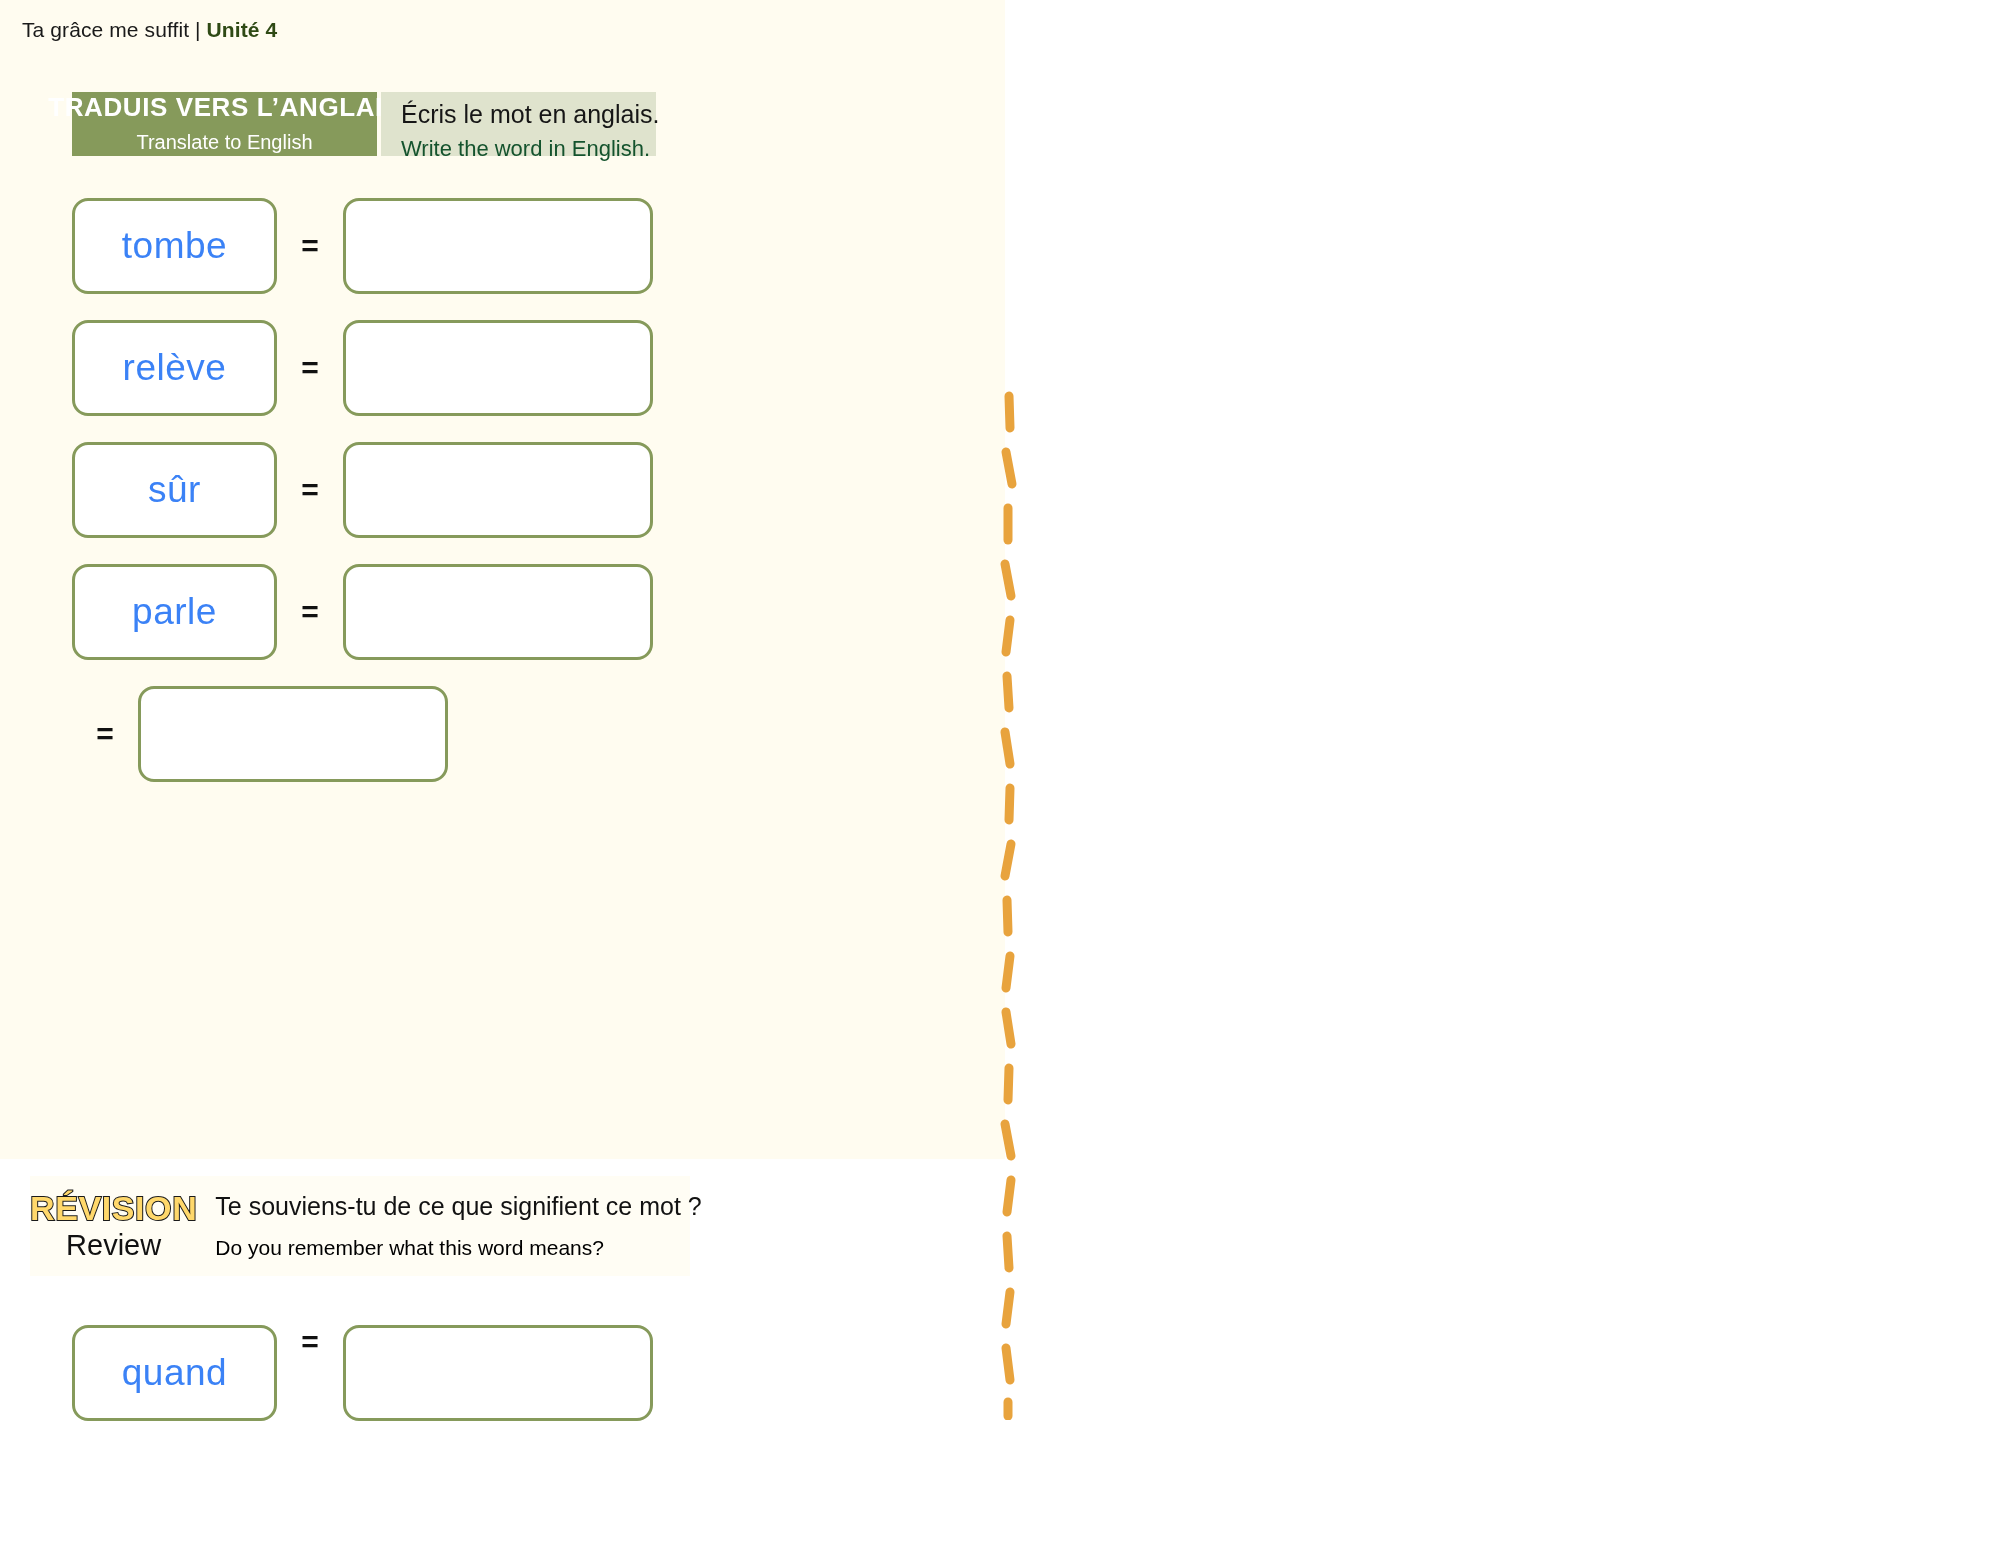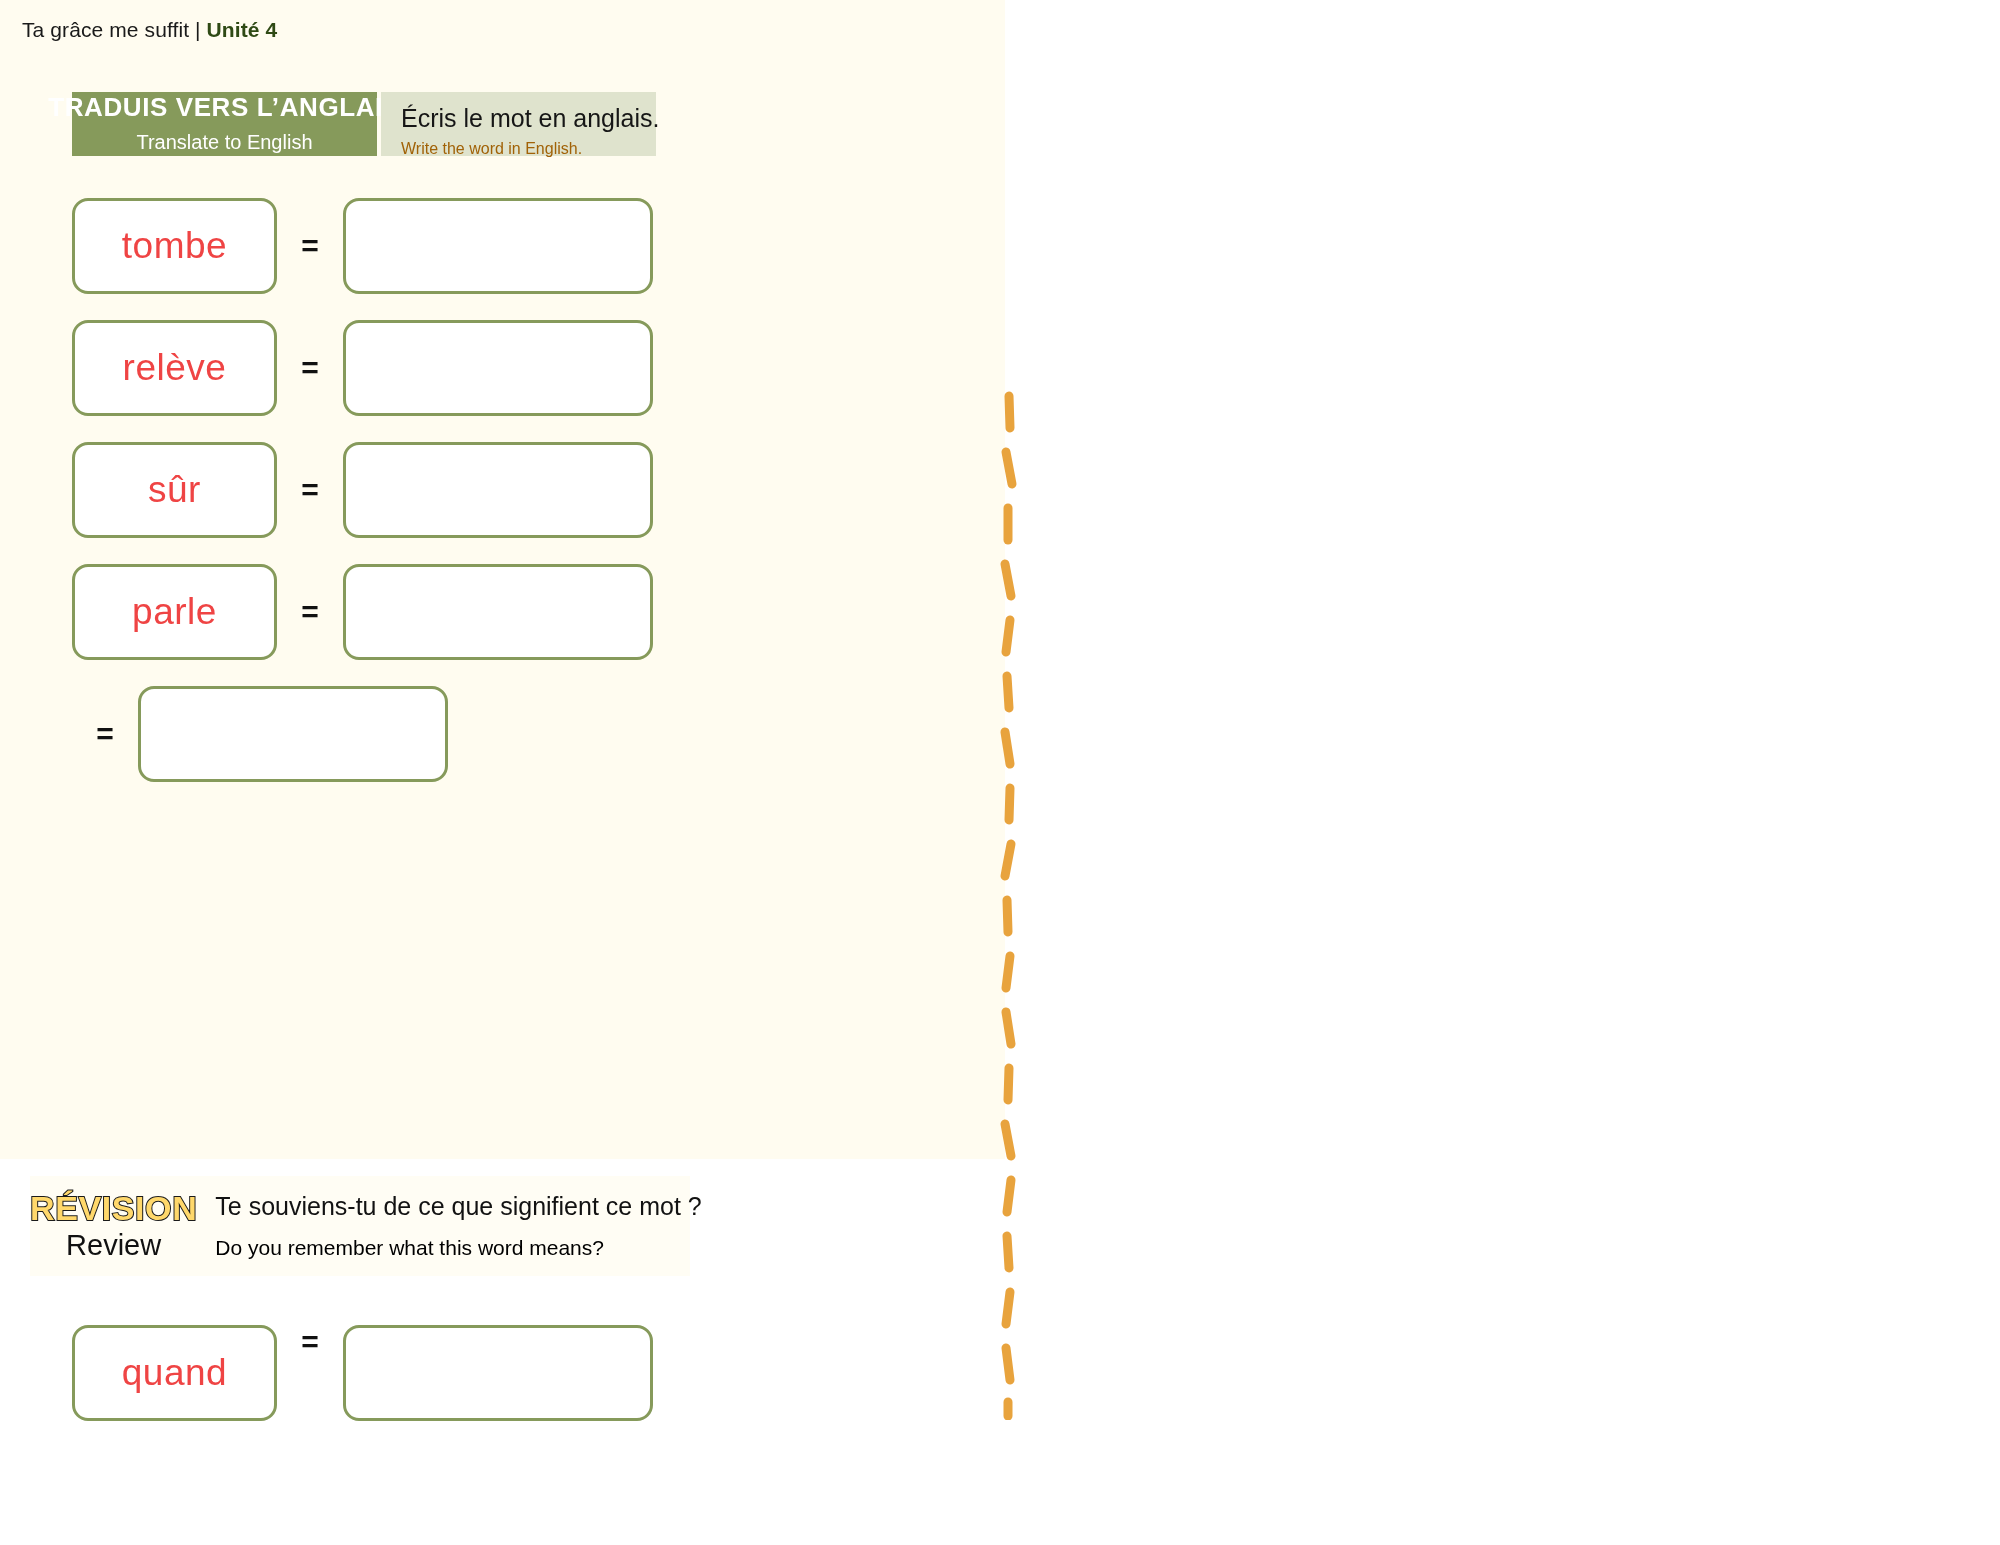--- a/index.html
+++ b/index.html
@@ -95,22 +95,22 @@
     padding: 28px 20px 14px;
     line-height: 1.25;
     margin-left: 4px;
   }
   .sec-head .note .fr {
     font-size: 25px;
     color: #161616;
     white-space: nowrap;
   }
   .sec-head .note .en {
-    font-size: 16px;
-    color: #a16207;
+    font-size: 22px;
+    color: #14532d;
     margin-top: 5px;
     white-space: nowrap;
   }
 
   
   .translate-head {
     position: absolute;
     left: 72px;
     top: 92px;
   }
@@ -131,21 +131,21 @@
   .word-box {
     width: 205px;
     height: 96px;
     border: 3px solid #869a5b;
     border-radius: 16px;
     background: #ffffff;
     display: flex;
     align-items: center;
     justify-content: center;
     font-size: 37px;
-    color: #ef4444;
+    color: #3b82f6;
     letter-spacing: .5px;
   }
   .eq {
     width: 66px;
     text-align: center;
     font-size: 30px;
     font-weight: bold;
     color: #111111;
   }
   .answer-box {

